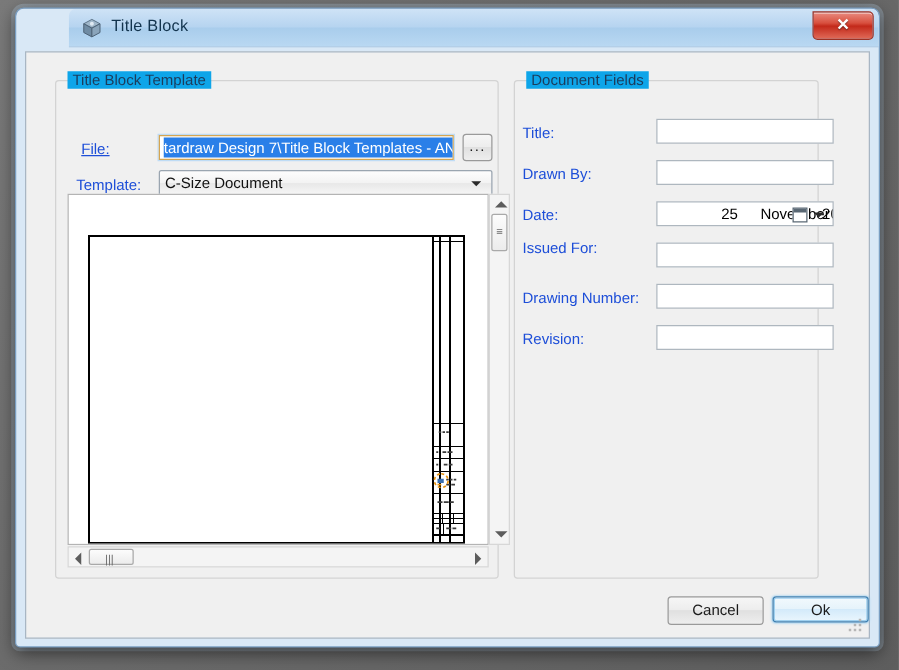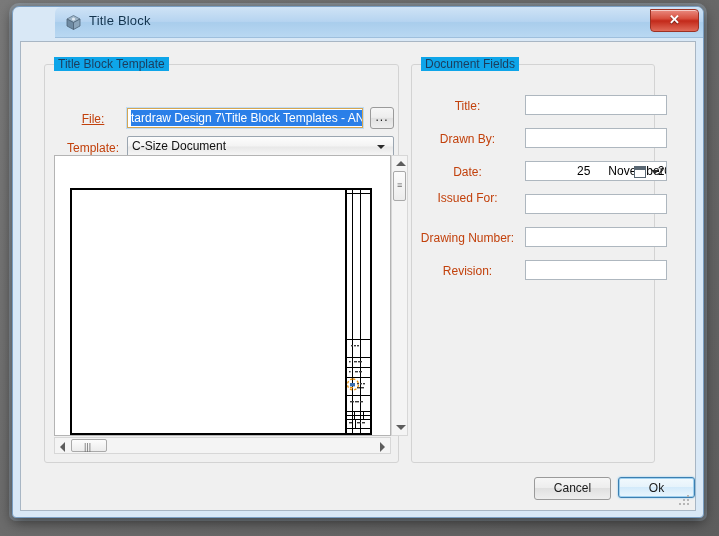--- a/index.html
+++ b/index.html
@@ -83,22 +83,22 @@
     color: #1c3c5c;
     white-space: nowrap;
   }
 
   #gb-template { left: 23px;  top: 22px;  width: 355px; height: 399px; }
   #gb-fields   { left: 390px; top: 22px;  width: 244px; height: 399px; }
 
   .lbl {
     position: absolute;
     font-size: 12px;
-    color: #c2410c;
-    text-align: center;
+    color: #1d4ed8;
+    text-align: left;
     white-space: nowrap;
   }
 
   .tbox {
     position: absolute;
     background: #fff;
     border: 1px solid #aeb7bf;
     box-sizing: border-box;
     font-size: 12px;
     color: #000;

